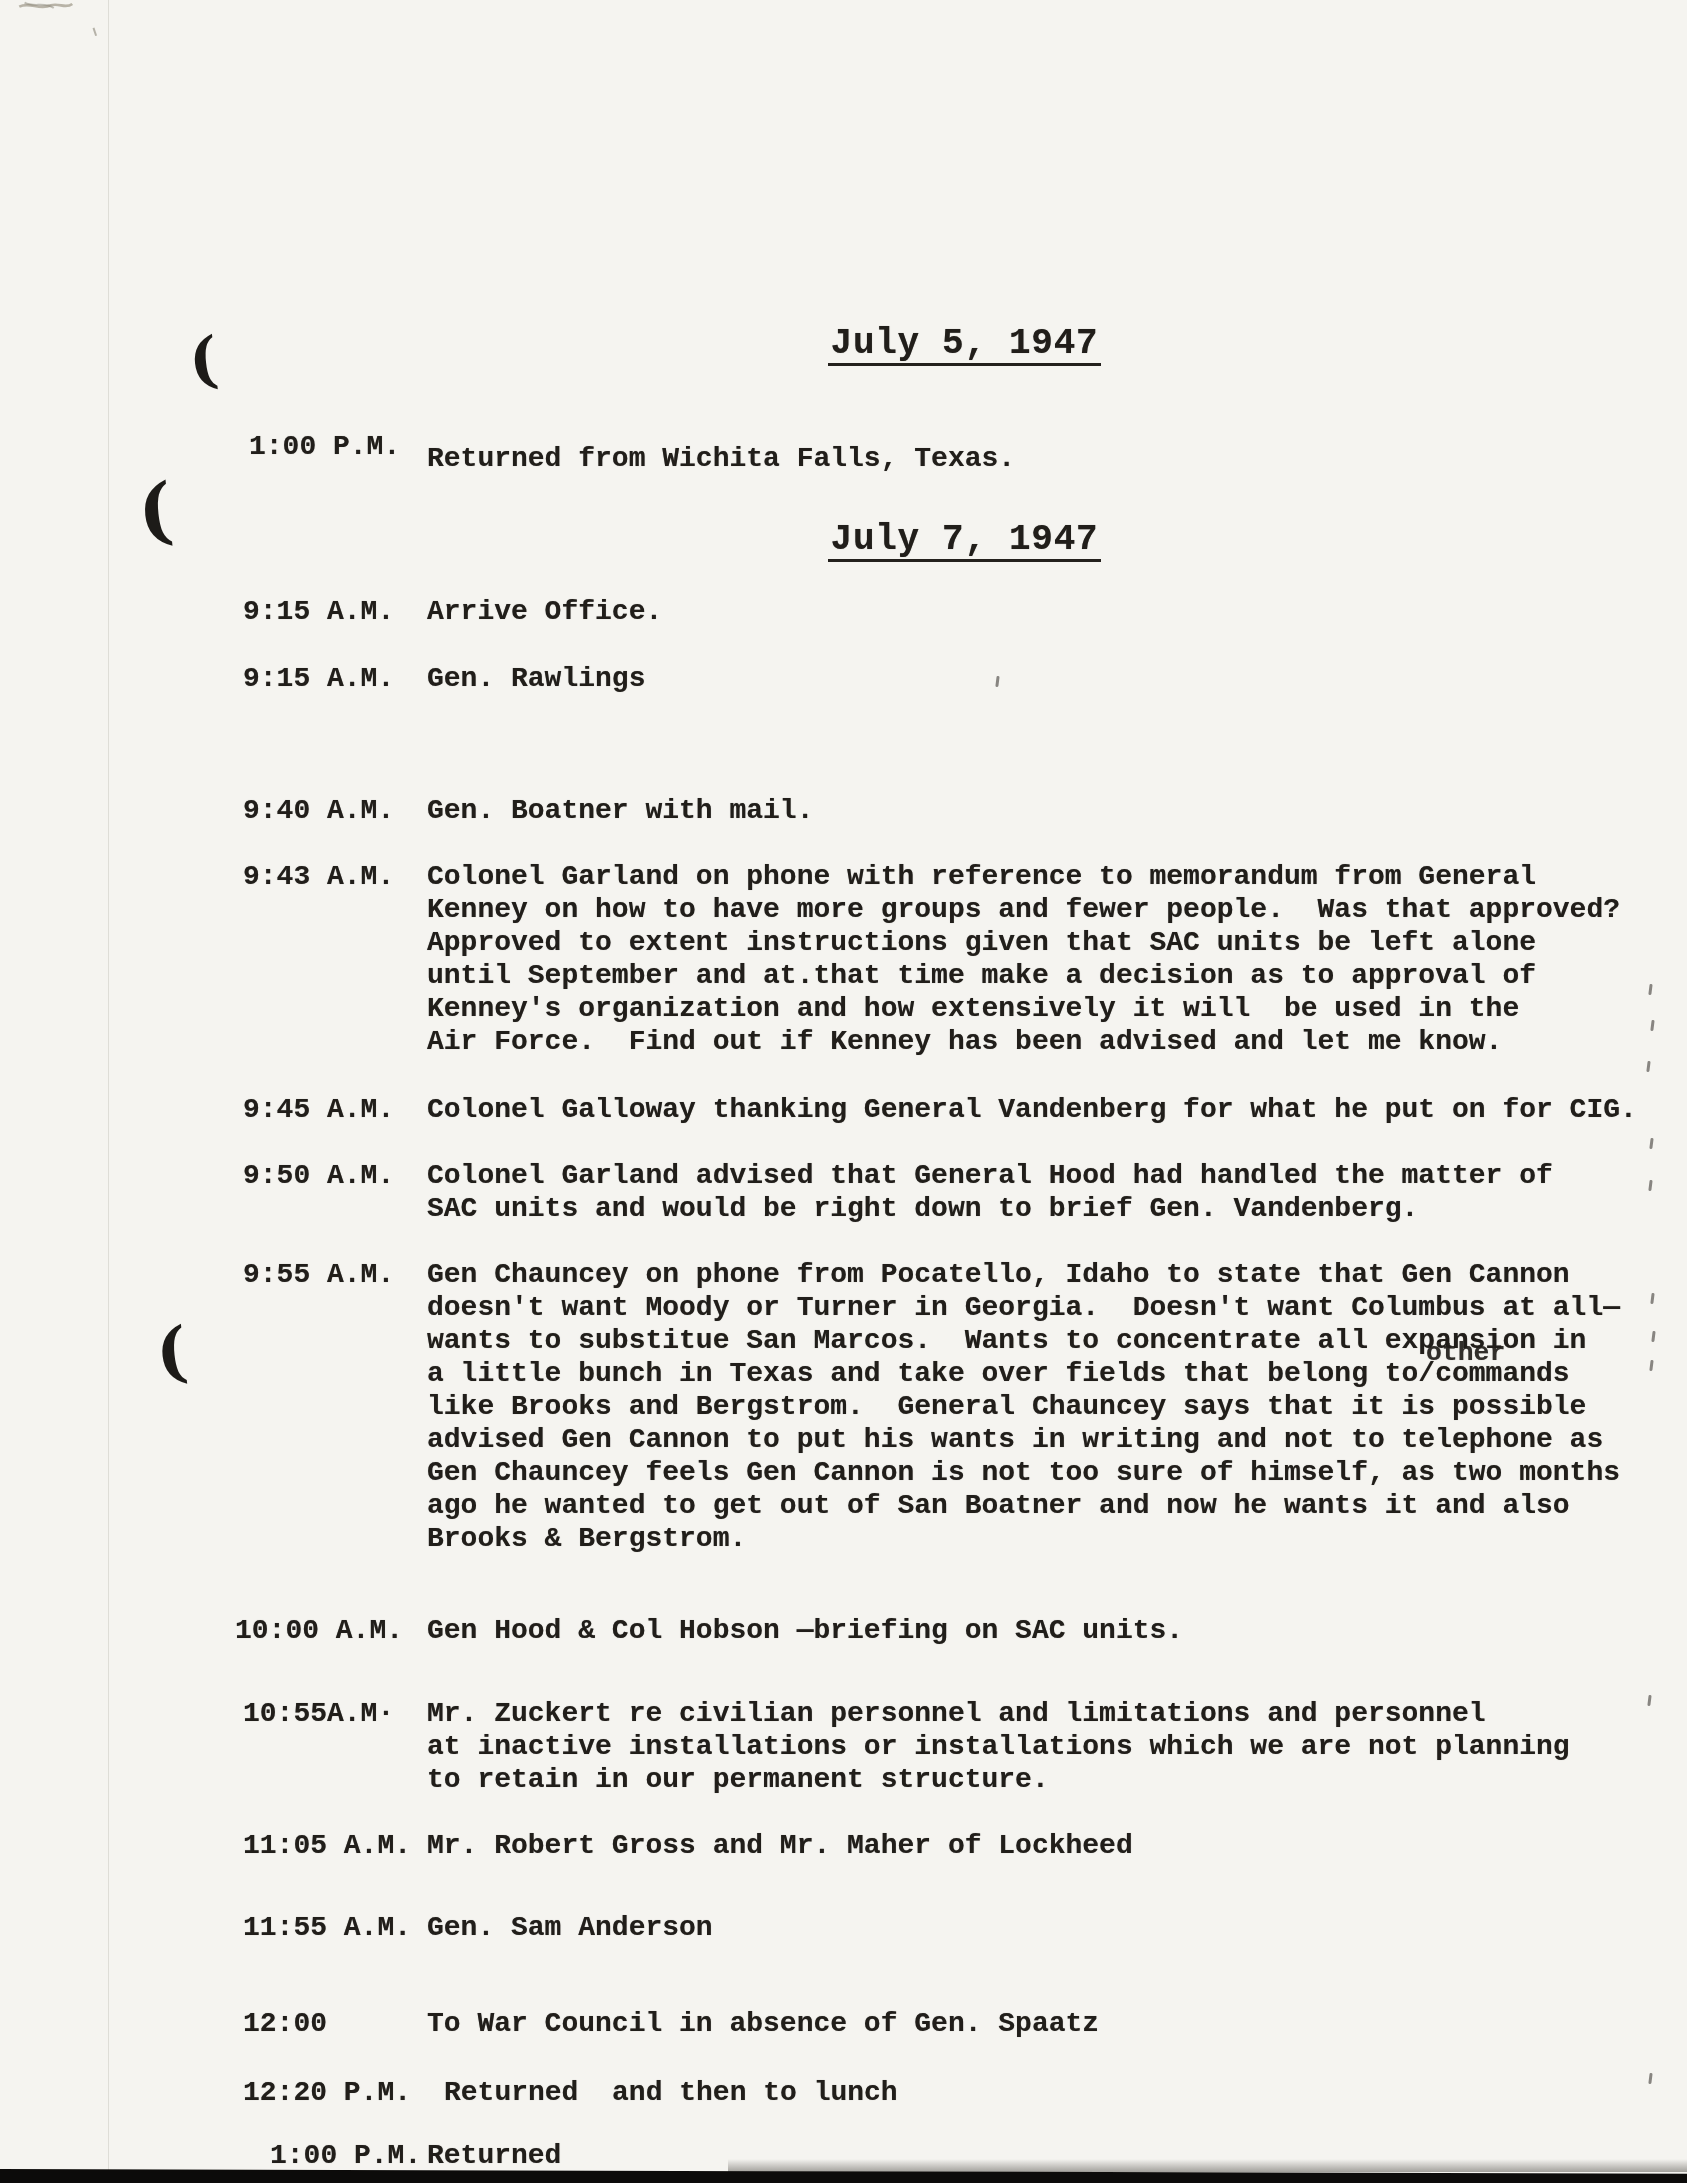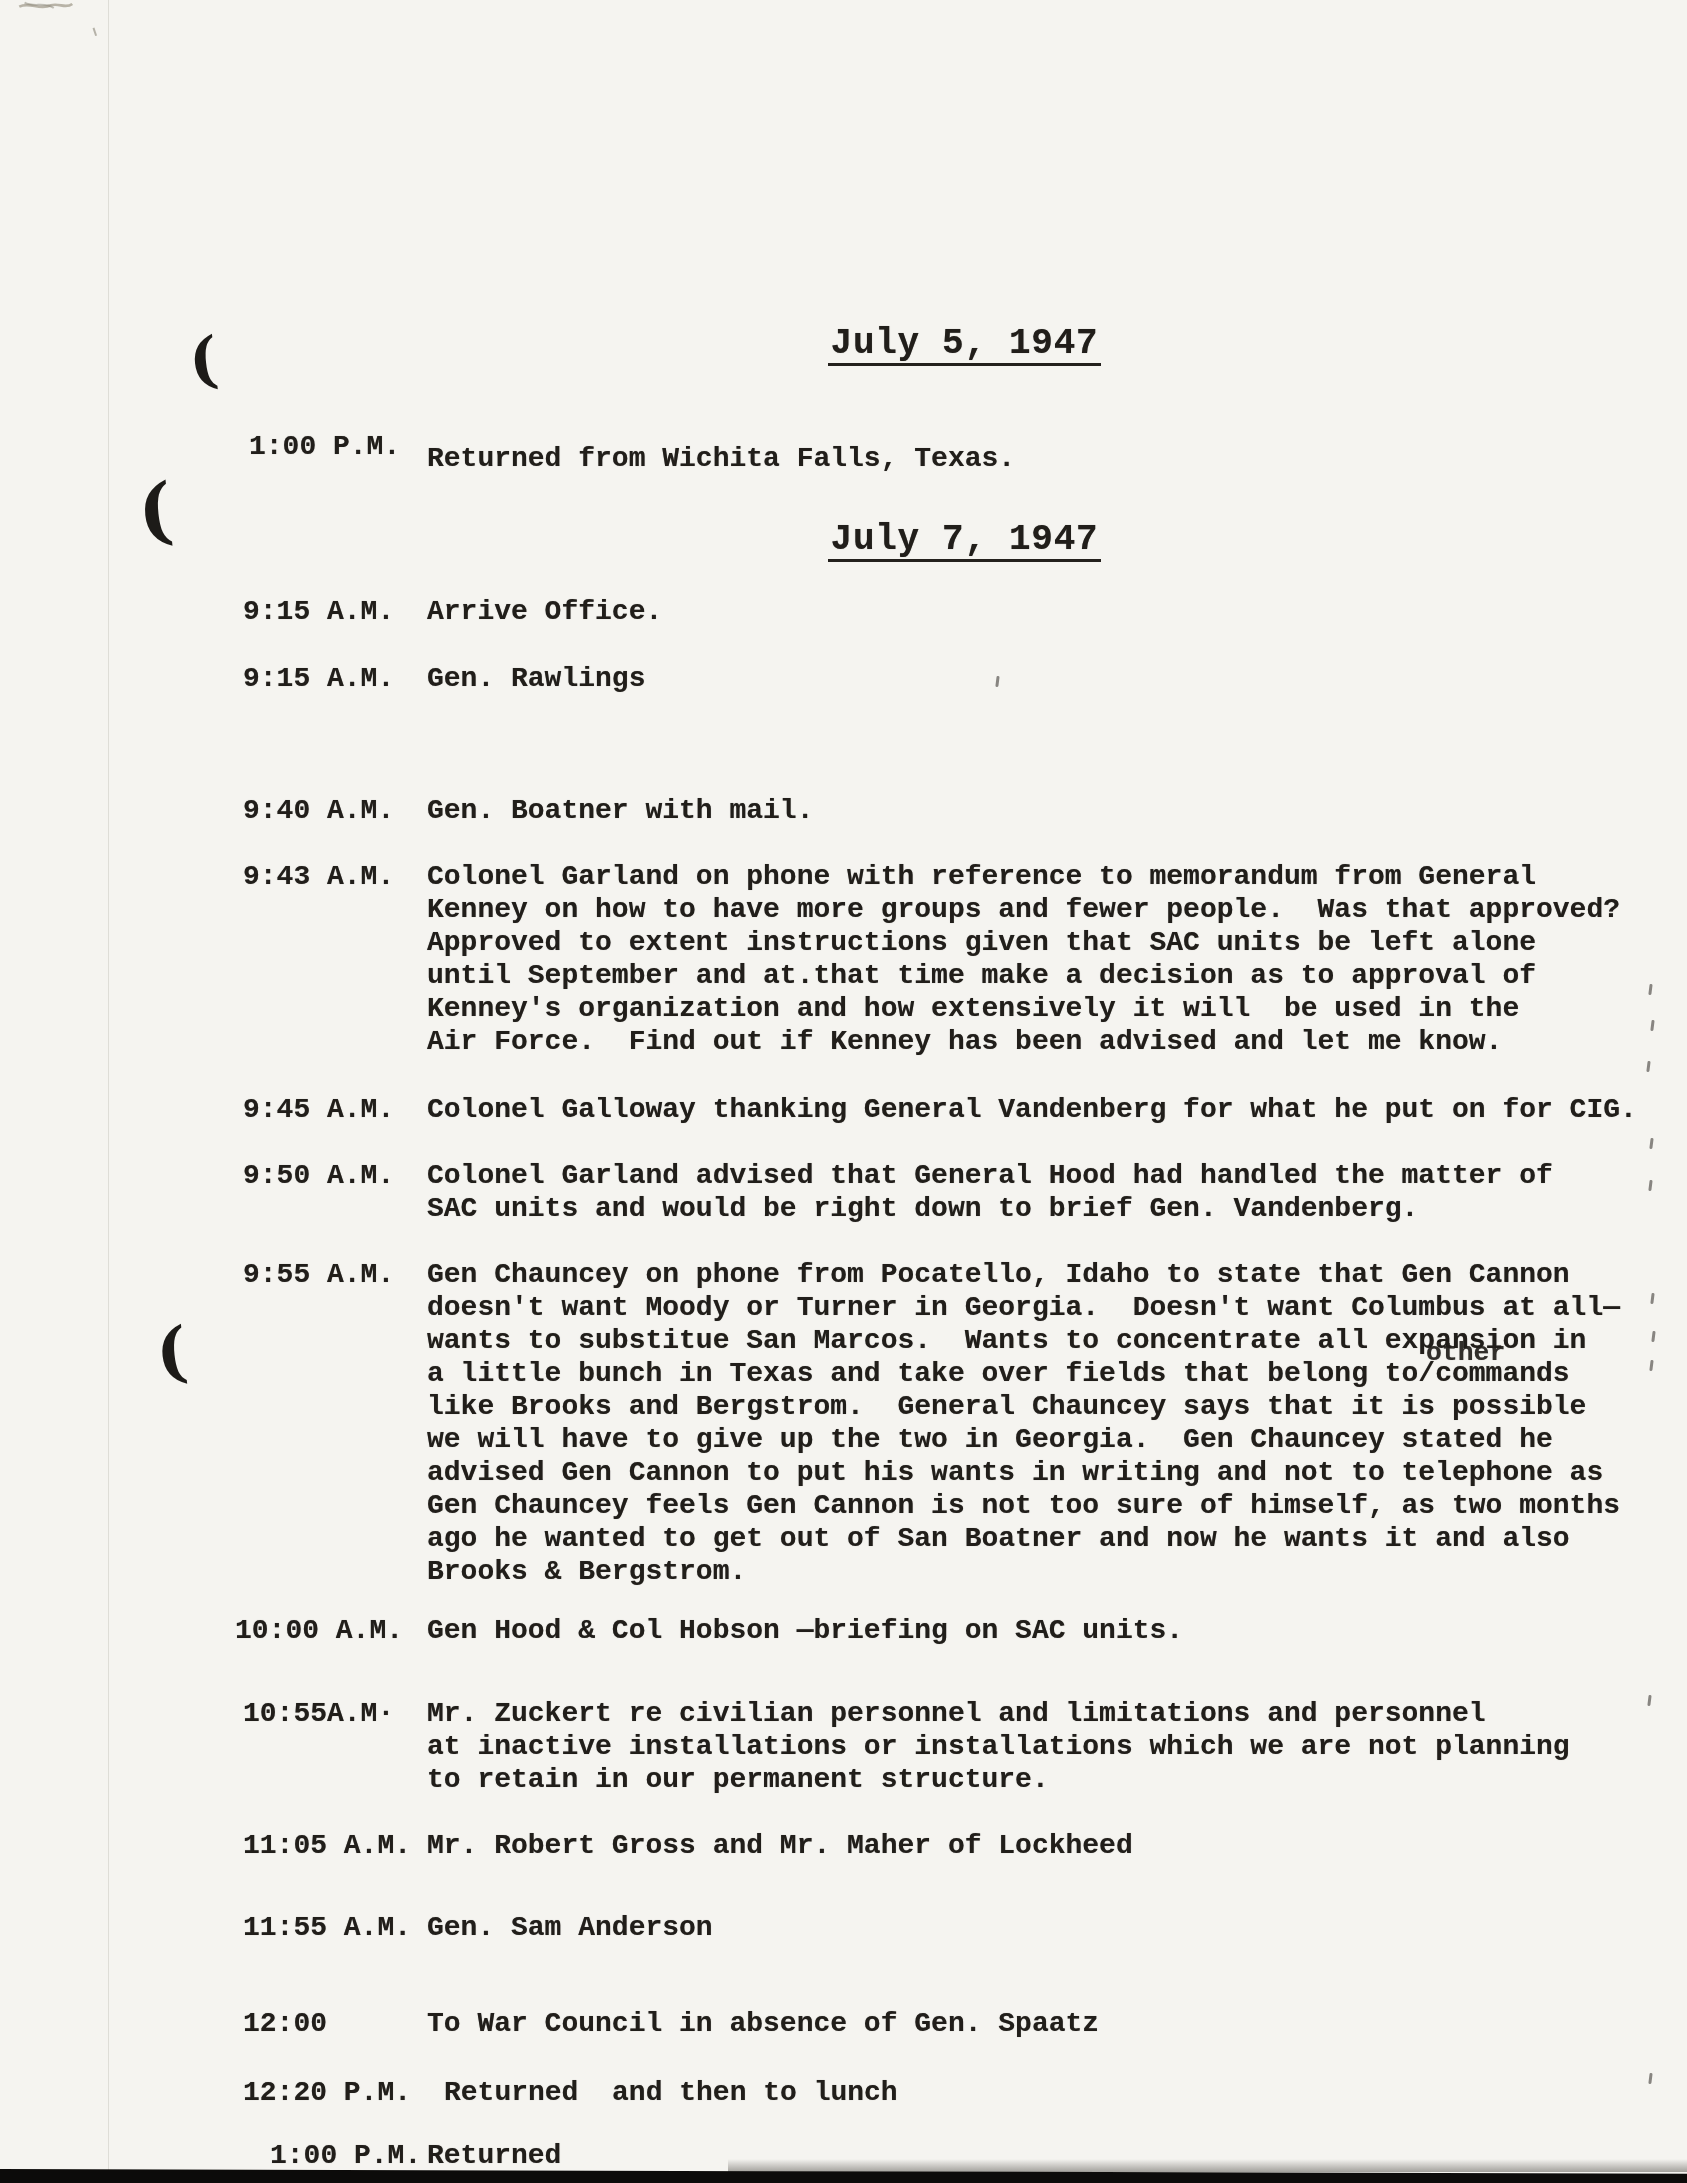--- a/index.html
+++ b/index.html
@@ -113,21 +113,20 @@
         <div class="entry-line">Colonel Garland advised that General Hood had handled the matter of</div>
         <div class="entry-line">SAC units and would be right down to brief Gen. Vandenberg.</div>
       </div>
       <div class="entry-time" style="top: 1258px; left: 243px;">9:55 A.M.</div>
       <div class="entry-text" style="top: 1258px;">
         <div class="entry-line">Gen Chauncey on phone from Pocatello, Idaho to state that Gen Cannon</div>
         <div class="entry-line">doesn't want Moody or Turner in Georgia.  Doesn't want Columbus at all—</div>
         <div class="entry-line">wants to substitue San Marcos.  Wants to concentrate all expansion in</div>
         <div class="entry-line"><span>a little bunch in Texas and take over fields that belong to/</span><span class="ins-wrap"><span class="ins-above">other</span><span>commands</span></span></div>
         <div class="entry-line">like Brooks and Bergstrom.  General Chauncey says that it is possible</div>
-        <div class="entry-line">we will have to give up the two in Georgia.  Gen Chauncey stated he</div>
         <div class="entry-line">advised Gen Cannon to put his wants in writing and not to telephone as</div>
         <div class="entry-line">Gen Chauncey feels Gen Cannon is not too sure of himself, as two months</div>
         <div class="entry-line">ago he wanted to get out of San Boatner and now he wants it and also</div>
         <div class="entry-line">Brooks &amp; Bergstrom.</div>
       </div>
       <div class="entry-time" style="top: 1614px; left: 235px;">10:00 A.M.</div>
       <div class="entry-text" style="top: 1614px;">
         <div class="entry-line">Gen Hood &amp; Col Hobson —briefing on SAC units.</div>
       </div>
       <div class="entry-time" style="top: 1697px; left: 243px;">10:55A.M·</div>

